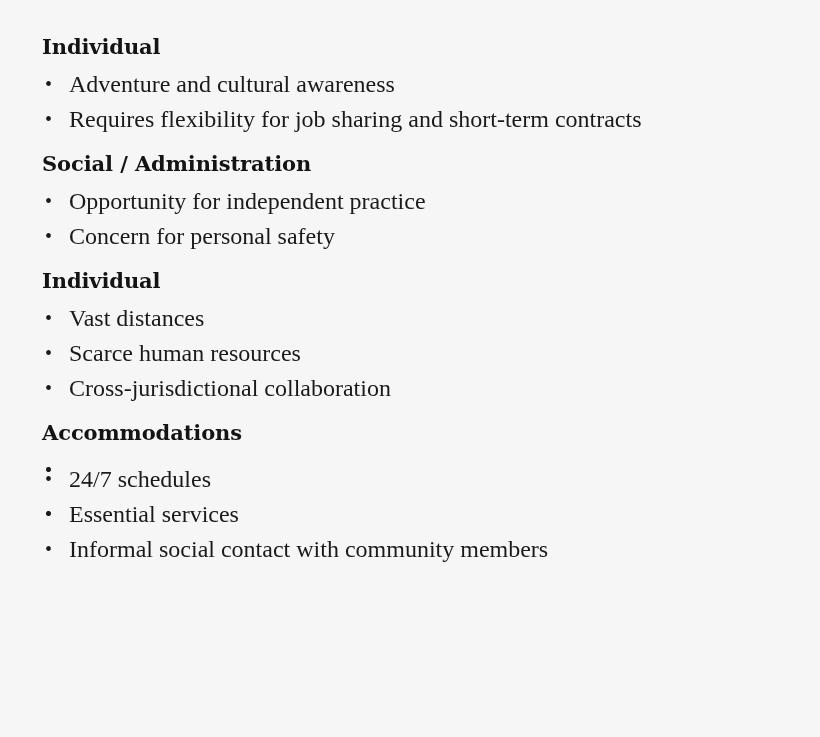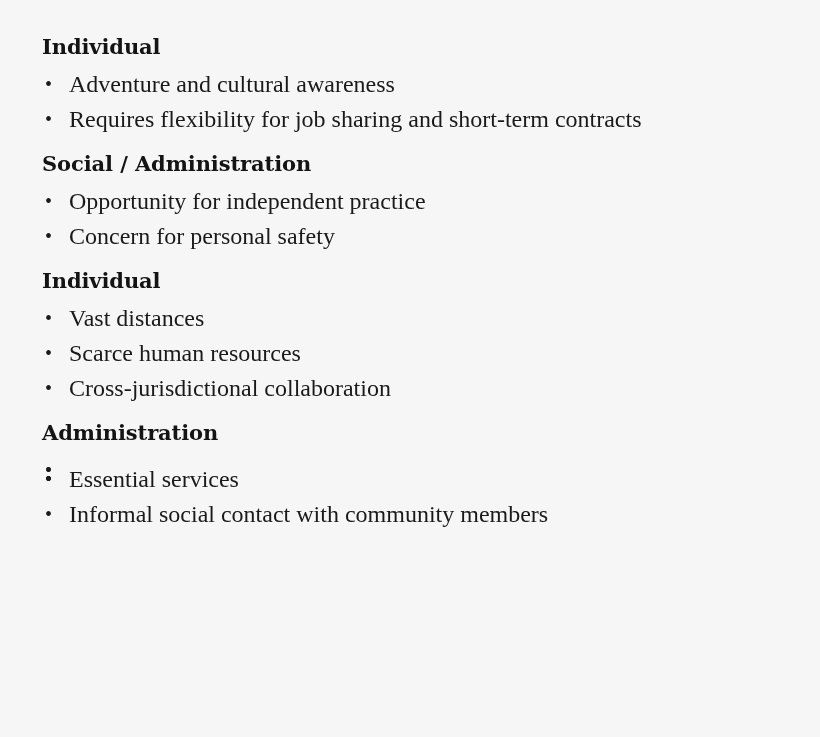--- a/index.html
+++ b/index.html
@@ -106,35 +106,36 @@
         <span class="txt">Scarce human resources</span>
       </li>
       <li class="bullet-item">
         <span class="dot">•</span>
         <span class="txt">Cross-jurisdictional collaboration</span>
       </li>
     </ul>
   </div>
 
   <div class="section">
-    <div class="section-heading">Administration</div>
+    <div class="section-heading">Accommodations</div>
     <ul class="bullet-list">
       <li class="bullet-item">
         <span class="dot">•</span>
       </li>
       <li class="bullet-item">
         <span class="dot">•</span>
       </li>
     </ul>
   </div>
 
   <div class="section">
     <ul class="bullet-list">
       <li class="bullet-item">
         <span class="dot">•</span>
+        <span class="txt">24/7 schedules</span>
       </li>
       <li class="bullet-item">
         <span class="dot">•</span>
       </li>
       <li class="bullet-item">
         <span class="dot">•</span>
         <span class="txt">Essential services</span>
       </li>
       <li class="bullet-item">
         <span class="dot">•</span>

